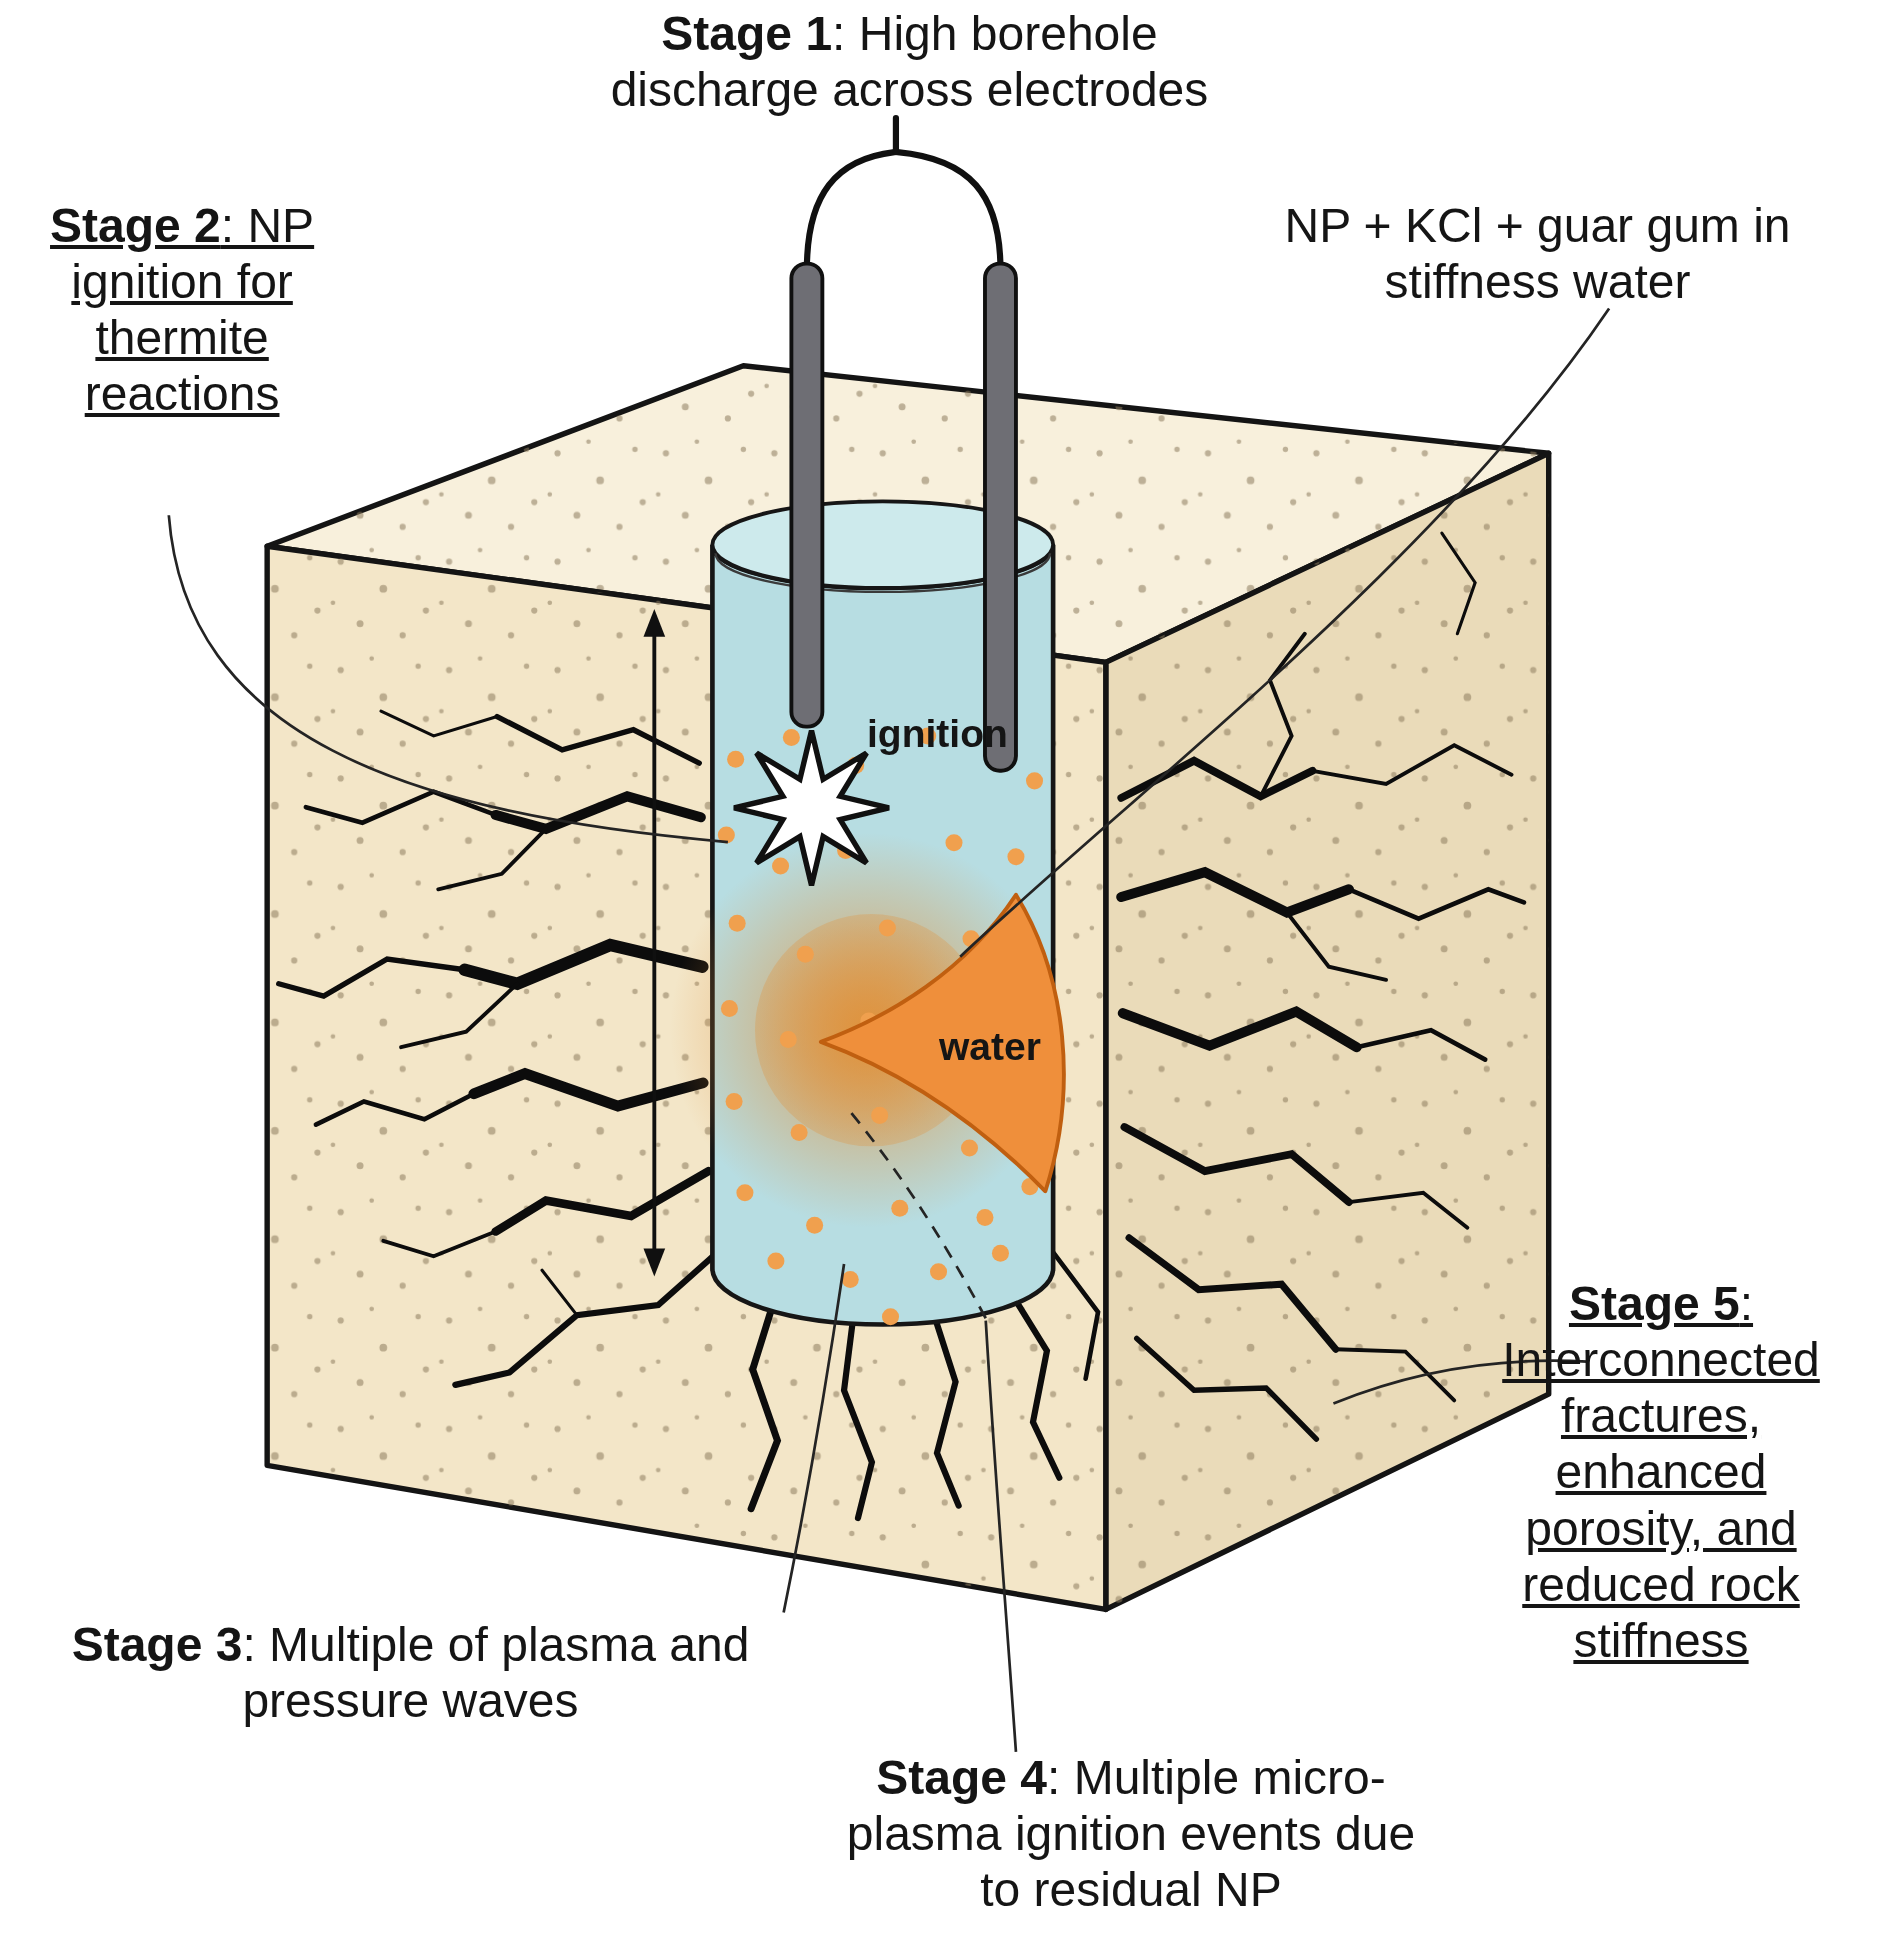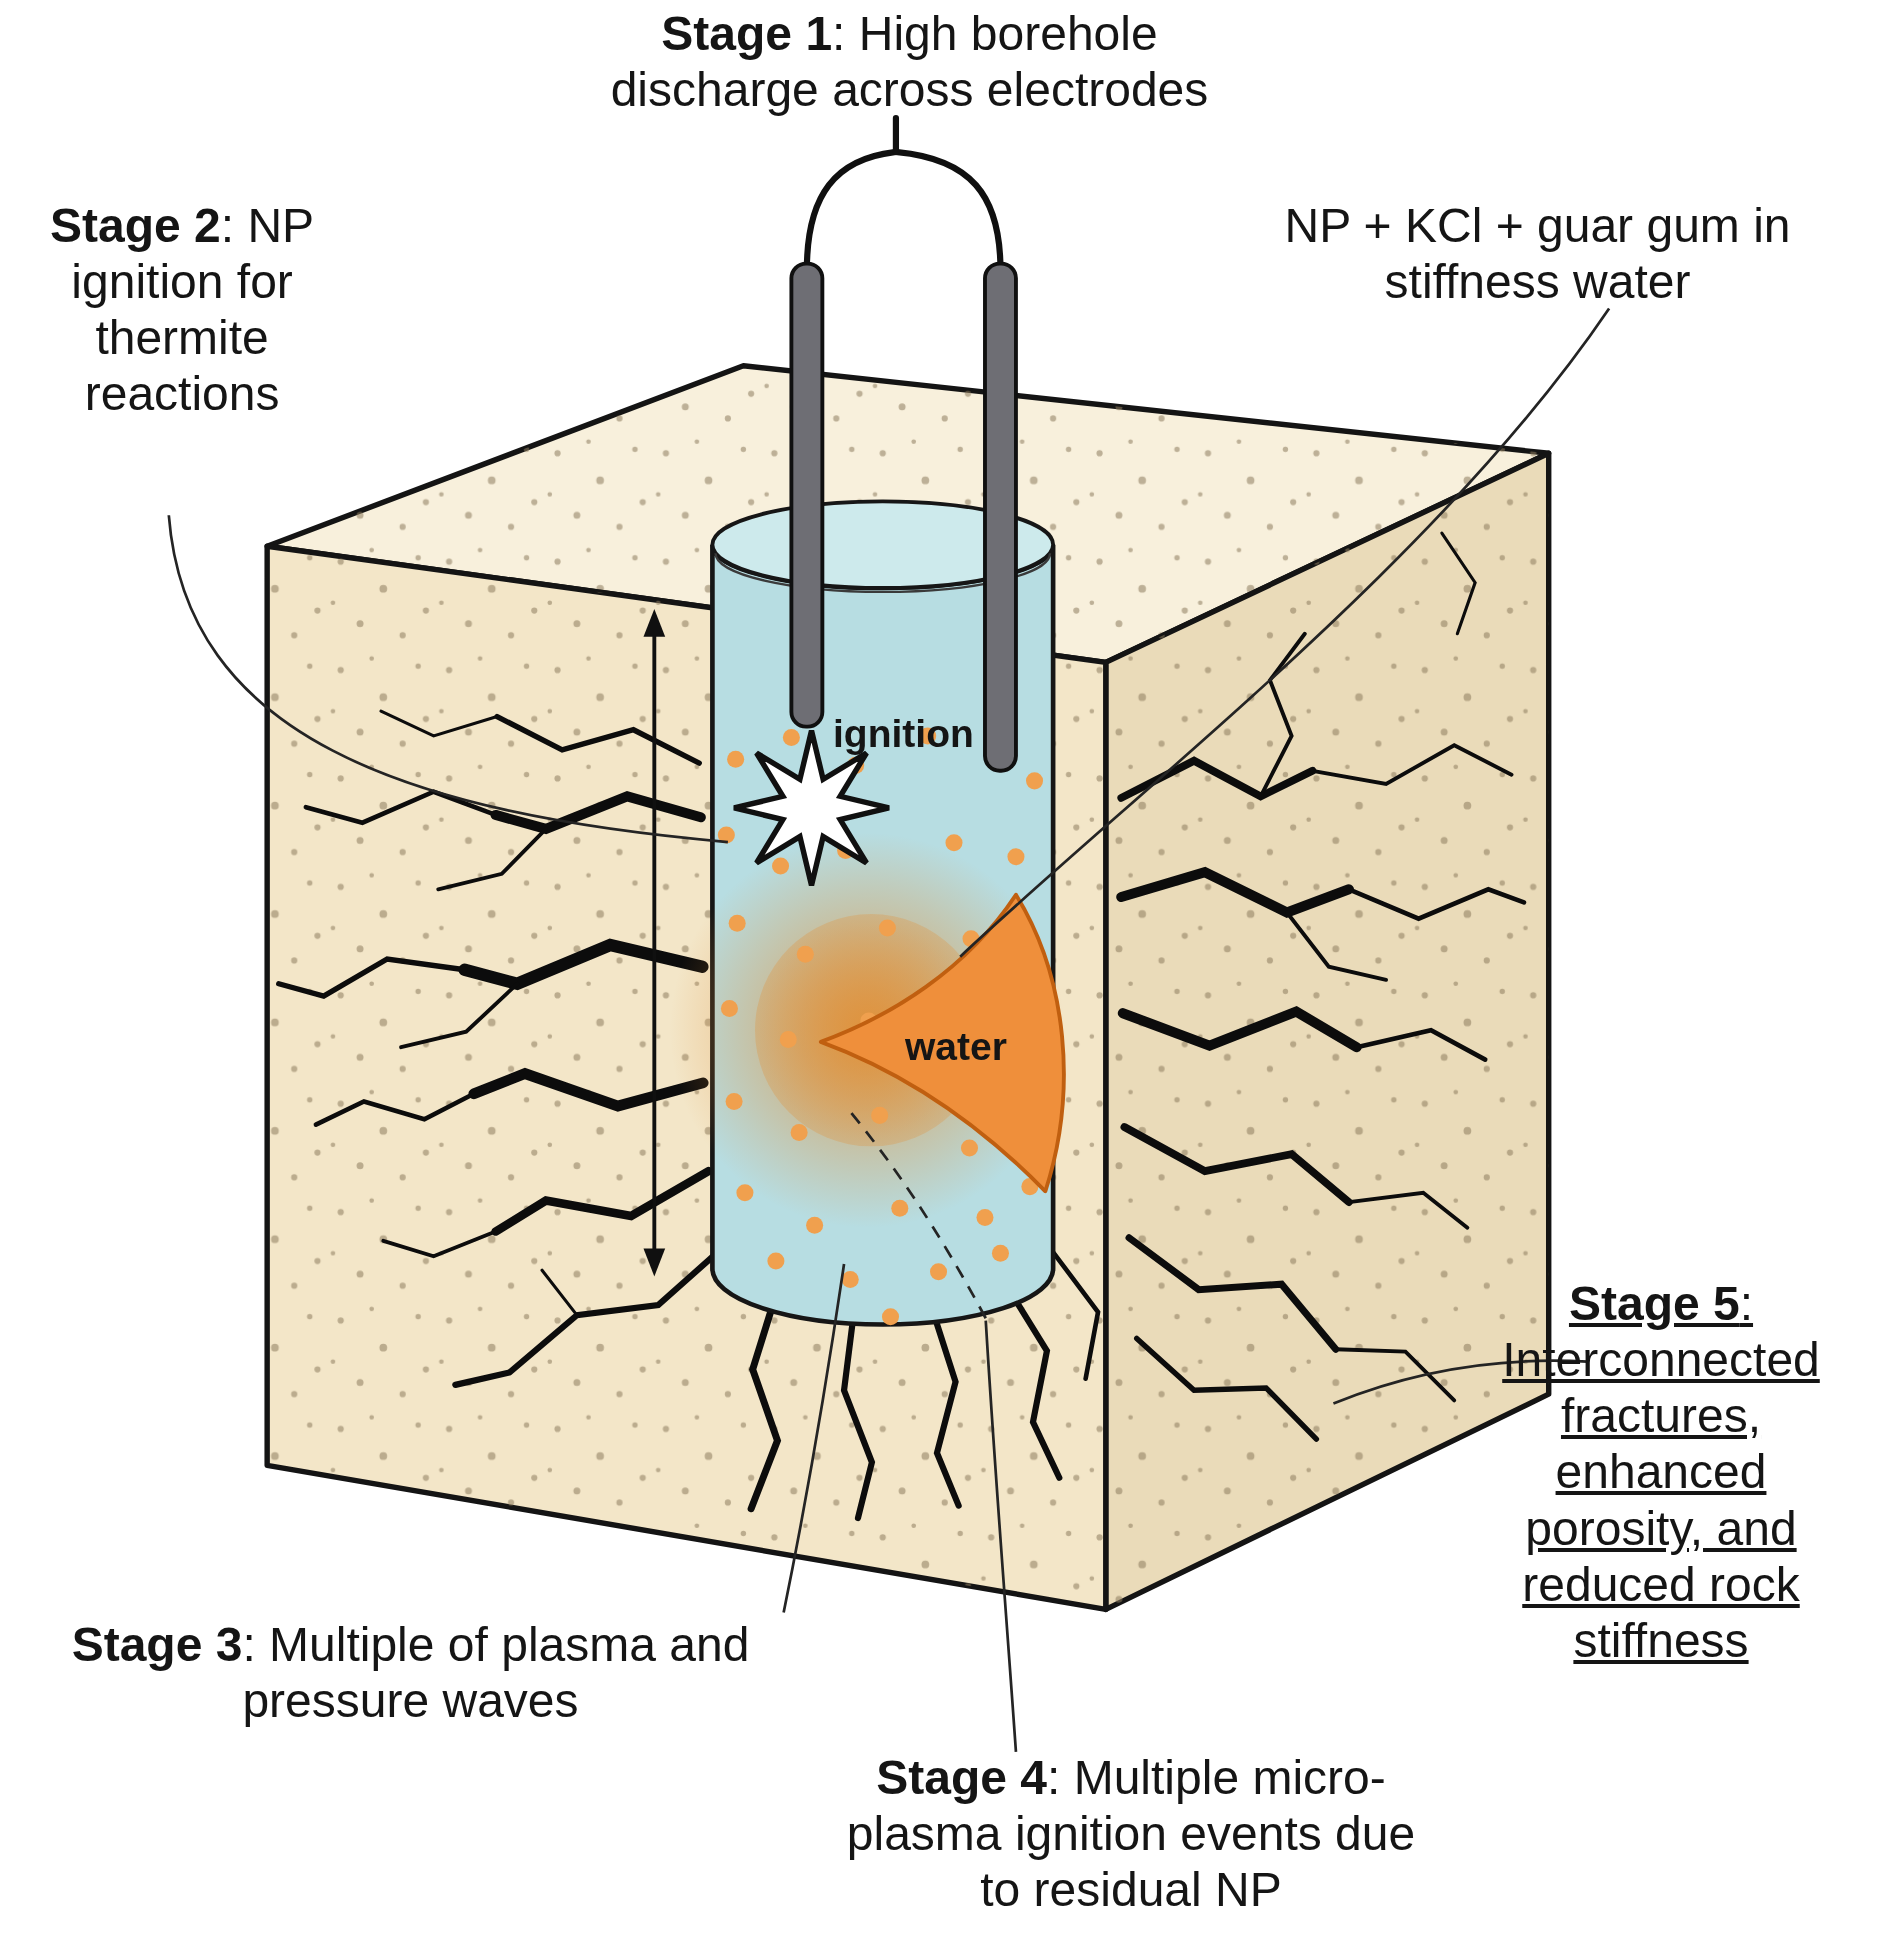--- a/index.html
+++ b/index.html
@@ -1,21 +1,21 @@
 <!DOCTYPE html>
 <html style="--rock_front: #f3e6c8; --rock_top: #f8f0dc; --rock_side: #eadbb9; --speckle: #8d7c5e; --borehole: #b7dde2; --borehole_rim: #cdeaec; --electrode: #6e6e74; --plasma: #ef8f3b; --plasma_edge: #c05f10; --np_dot: #f0a04e;font-size:12.4px"><head>
 <meta charset="utf-8">
 <style>
   html,body{margin:0;padding:0;background:#ffffff;}
   .canvas{position:relative;width:1884px;height:1952px;background:#ffffff;overflow:hidden;
           font-family:"Liberation Sans",sans-serif;color:#151515;}
   .canvas svg{position:absolute;left:0;top:0;}
   .label{position:absolute;text-align:center;font-size:48px;line-height:1.17;color:#151515;}
   .label b{font-weight:700;}
-  .mini{font-size:39px;font-weight:700;white-space:nowrap;}
+  .mini{font-size:39px;font-weight:700;white-space:nowrap;margin-left:34px;}
   .borehole-lbl{font-size:44px;font-weight:700;}
   .face{stroke:#141414;stroke-width:7;stroke-linejoin:round;}
   .face-top{fill:var(--rock_top);}
   .face-right{fill:var(--rock_side);}
   .face-front{fill:var(--rock_front);}
   .speck{opacity:.55;}
   .crack{fill:none;stroke:#0c0c0c;stroke-linecap:round;stroke-linejoin:miter;}
   .cyl-body{fill:var(--borehole);stroke:#161616;stroke-width:6;}
   .cyl-rim{fill:var(--borehole_rim);stroke:#161616;stroke-width:5;}
   .waterline{fill:none;stroke:#3a3a3a;stroke-width:3;}
@@ -166,21 +166,21 @@
       <path class="leader" d="M 2078 398 C 1860 720, 1480 1010, 1240 1235"></path>
       <path class="leader" d="M 2050 1758 C 1940 1752, 1830 1768, 1722 1812"></path>
       <path class="leader" d="M 1012 2082 C 1042 1935, 1068 1782, 1090 1632"></path>
       <path class="leader" d="M 1312 2262 C 1300 2090, 1285 1905, 1273 1705"></path>
       <path class="leader dashed" d="M 1273 1702 C 1210 1585, 1152 1500, 1092 1428"></path>
     </g>
   </svg>
 
   <div class="label" style="left:569px;top:6.2px;width:681px;"><b>Stage 1</b><span>: High borehole discharge across electrodes</span></div>
 
-  <div class="label" style="left:11.6px;top:198px;width:341px;"><b>Stage 2</b><span>: NP ignition for thermite reactions</span></div>
+  <div class="label" style="left:11.6px;top:198px;width:341px;text-decoration:underline;"><b>Stage 2</b><span>: NP ignition for thermite reactions</span></div>
 
   <div class="label" style="left:1224px;top:198px;width:627px;"><span>NP + KCl + guar gum in stiffness water</span></div>
 
 
   <div class="label mini" style="left:833px;top:711px;"><span>ignition</span></div>
 
   <div class="label mini" style="left:905px;top:1024px;"><span>water</span></div>
 
   <div class="label" style="left:1483px;top:1276px;width:356px;text-decoration:underline;"><b>Stage 5</b><span>: Interconnected fractures, enhanced porosity, and reduced rock stiffness</span></div>
 

